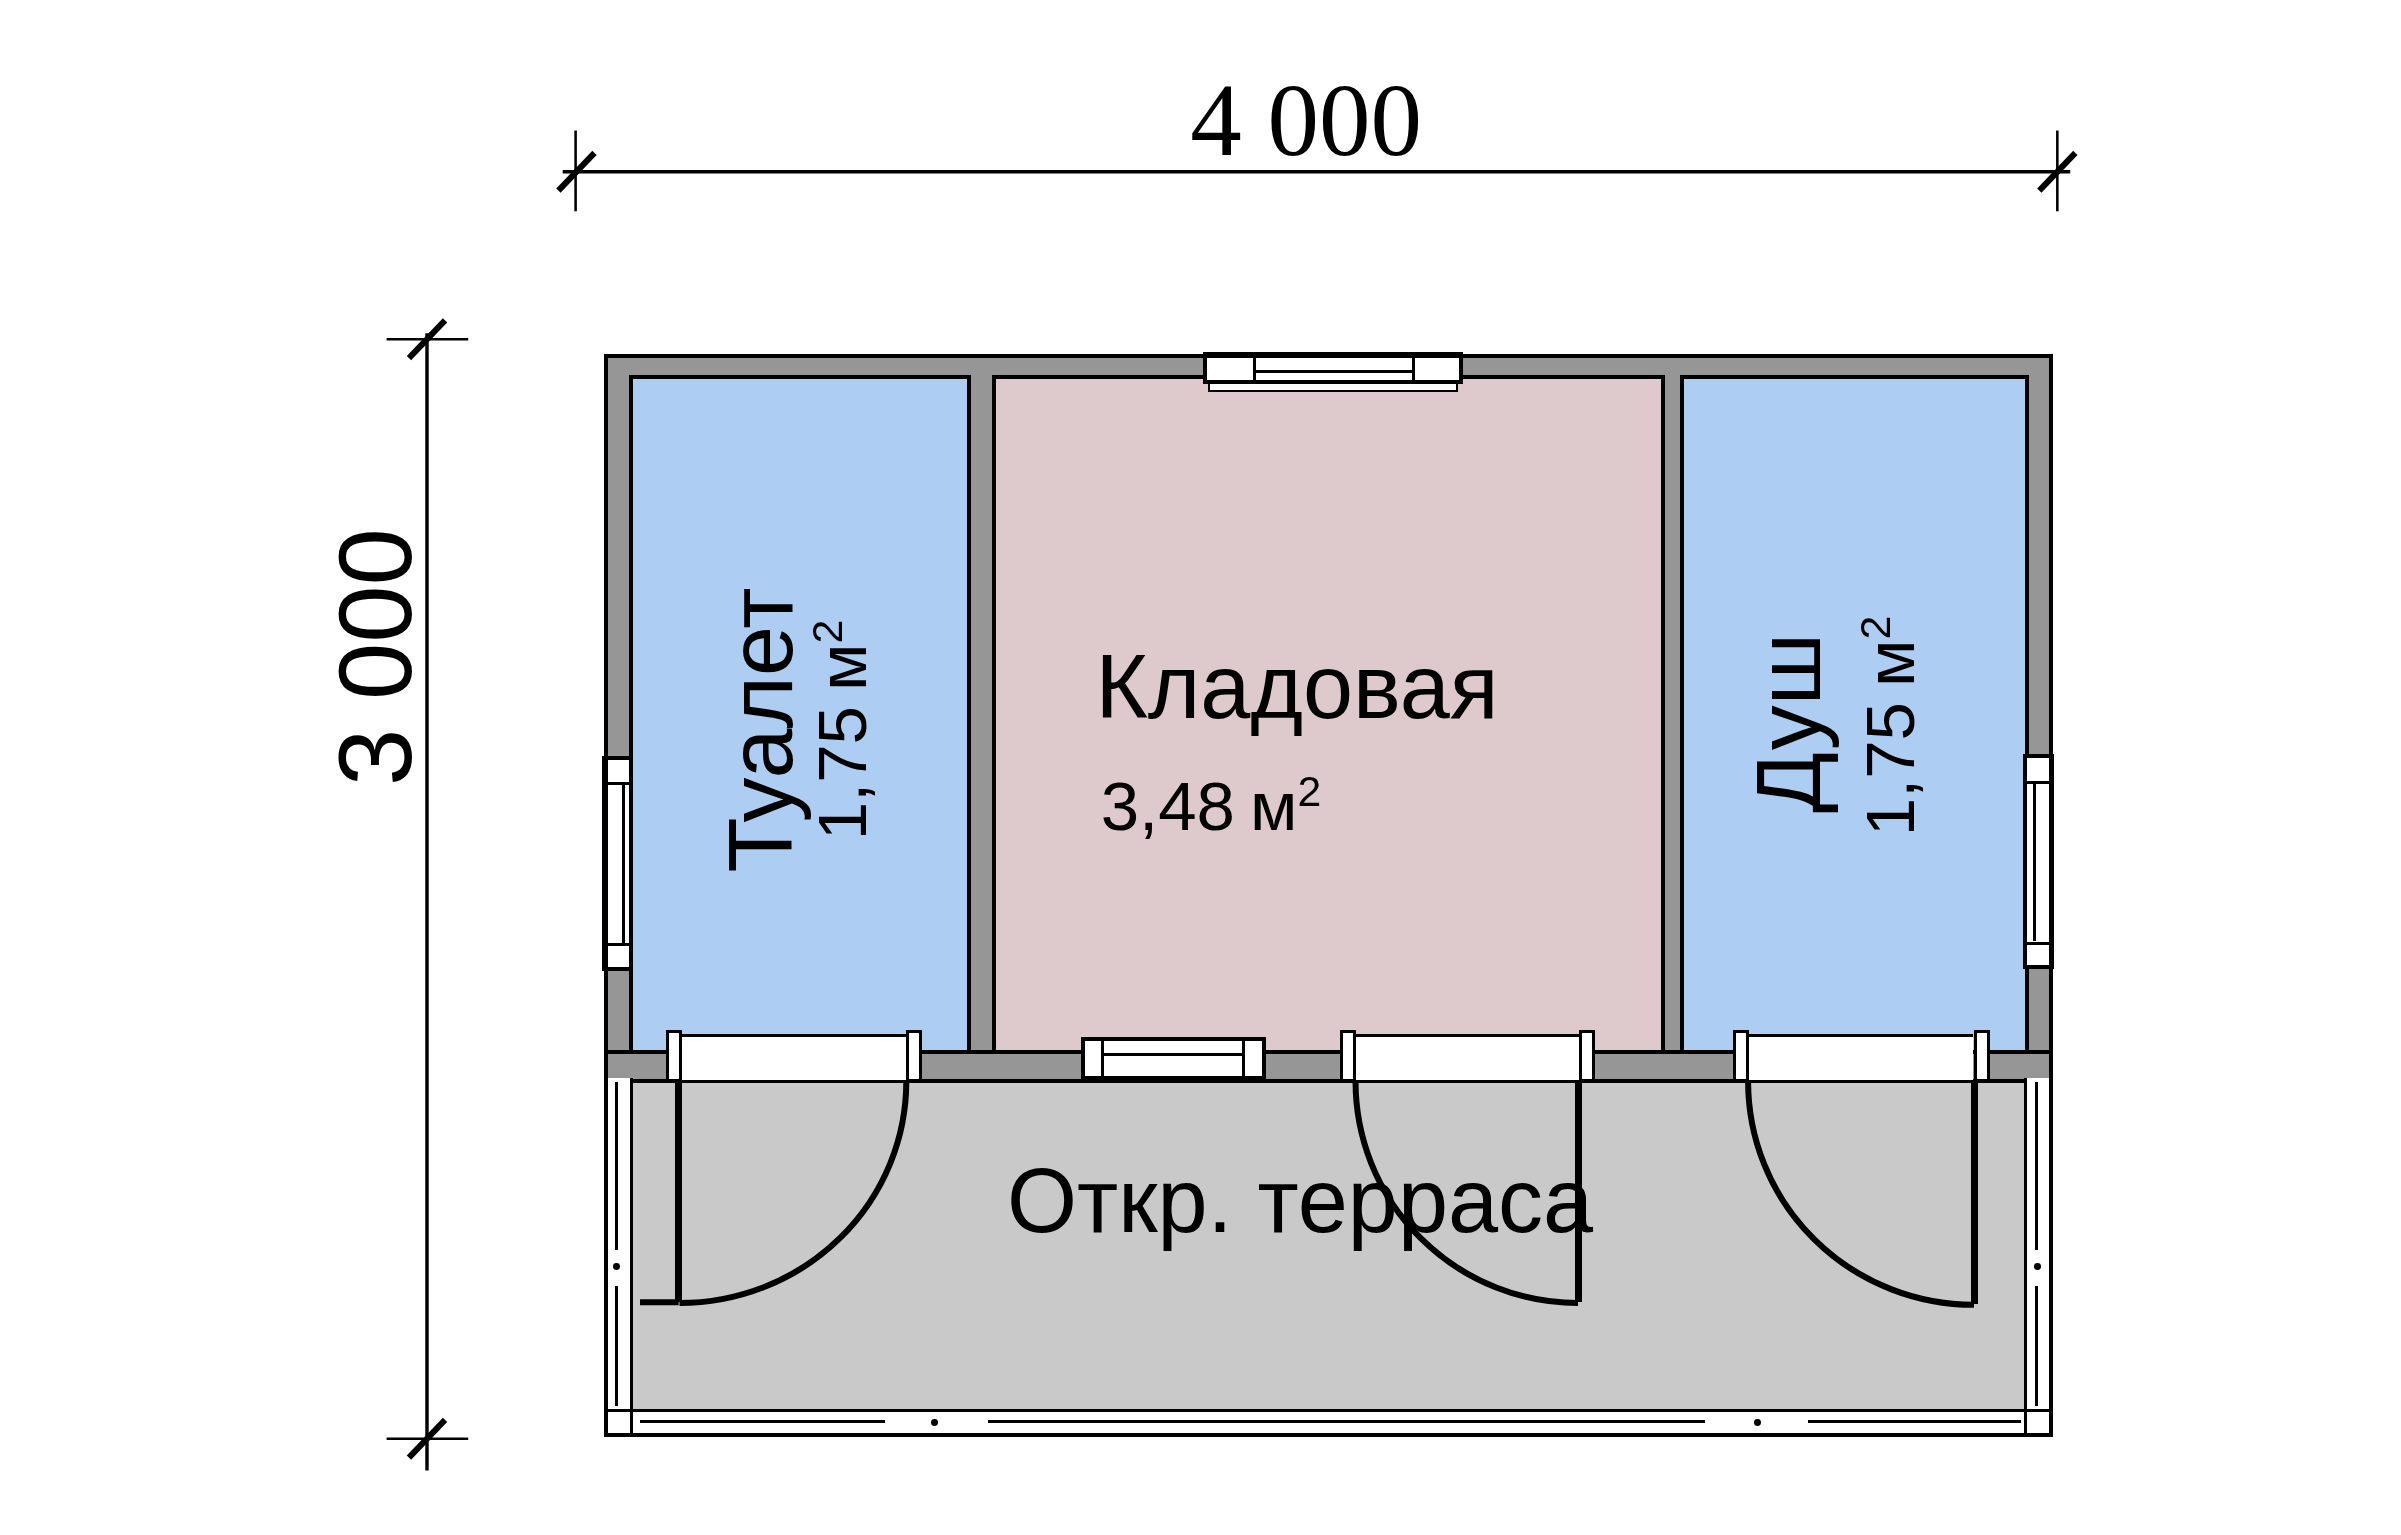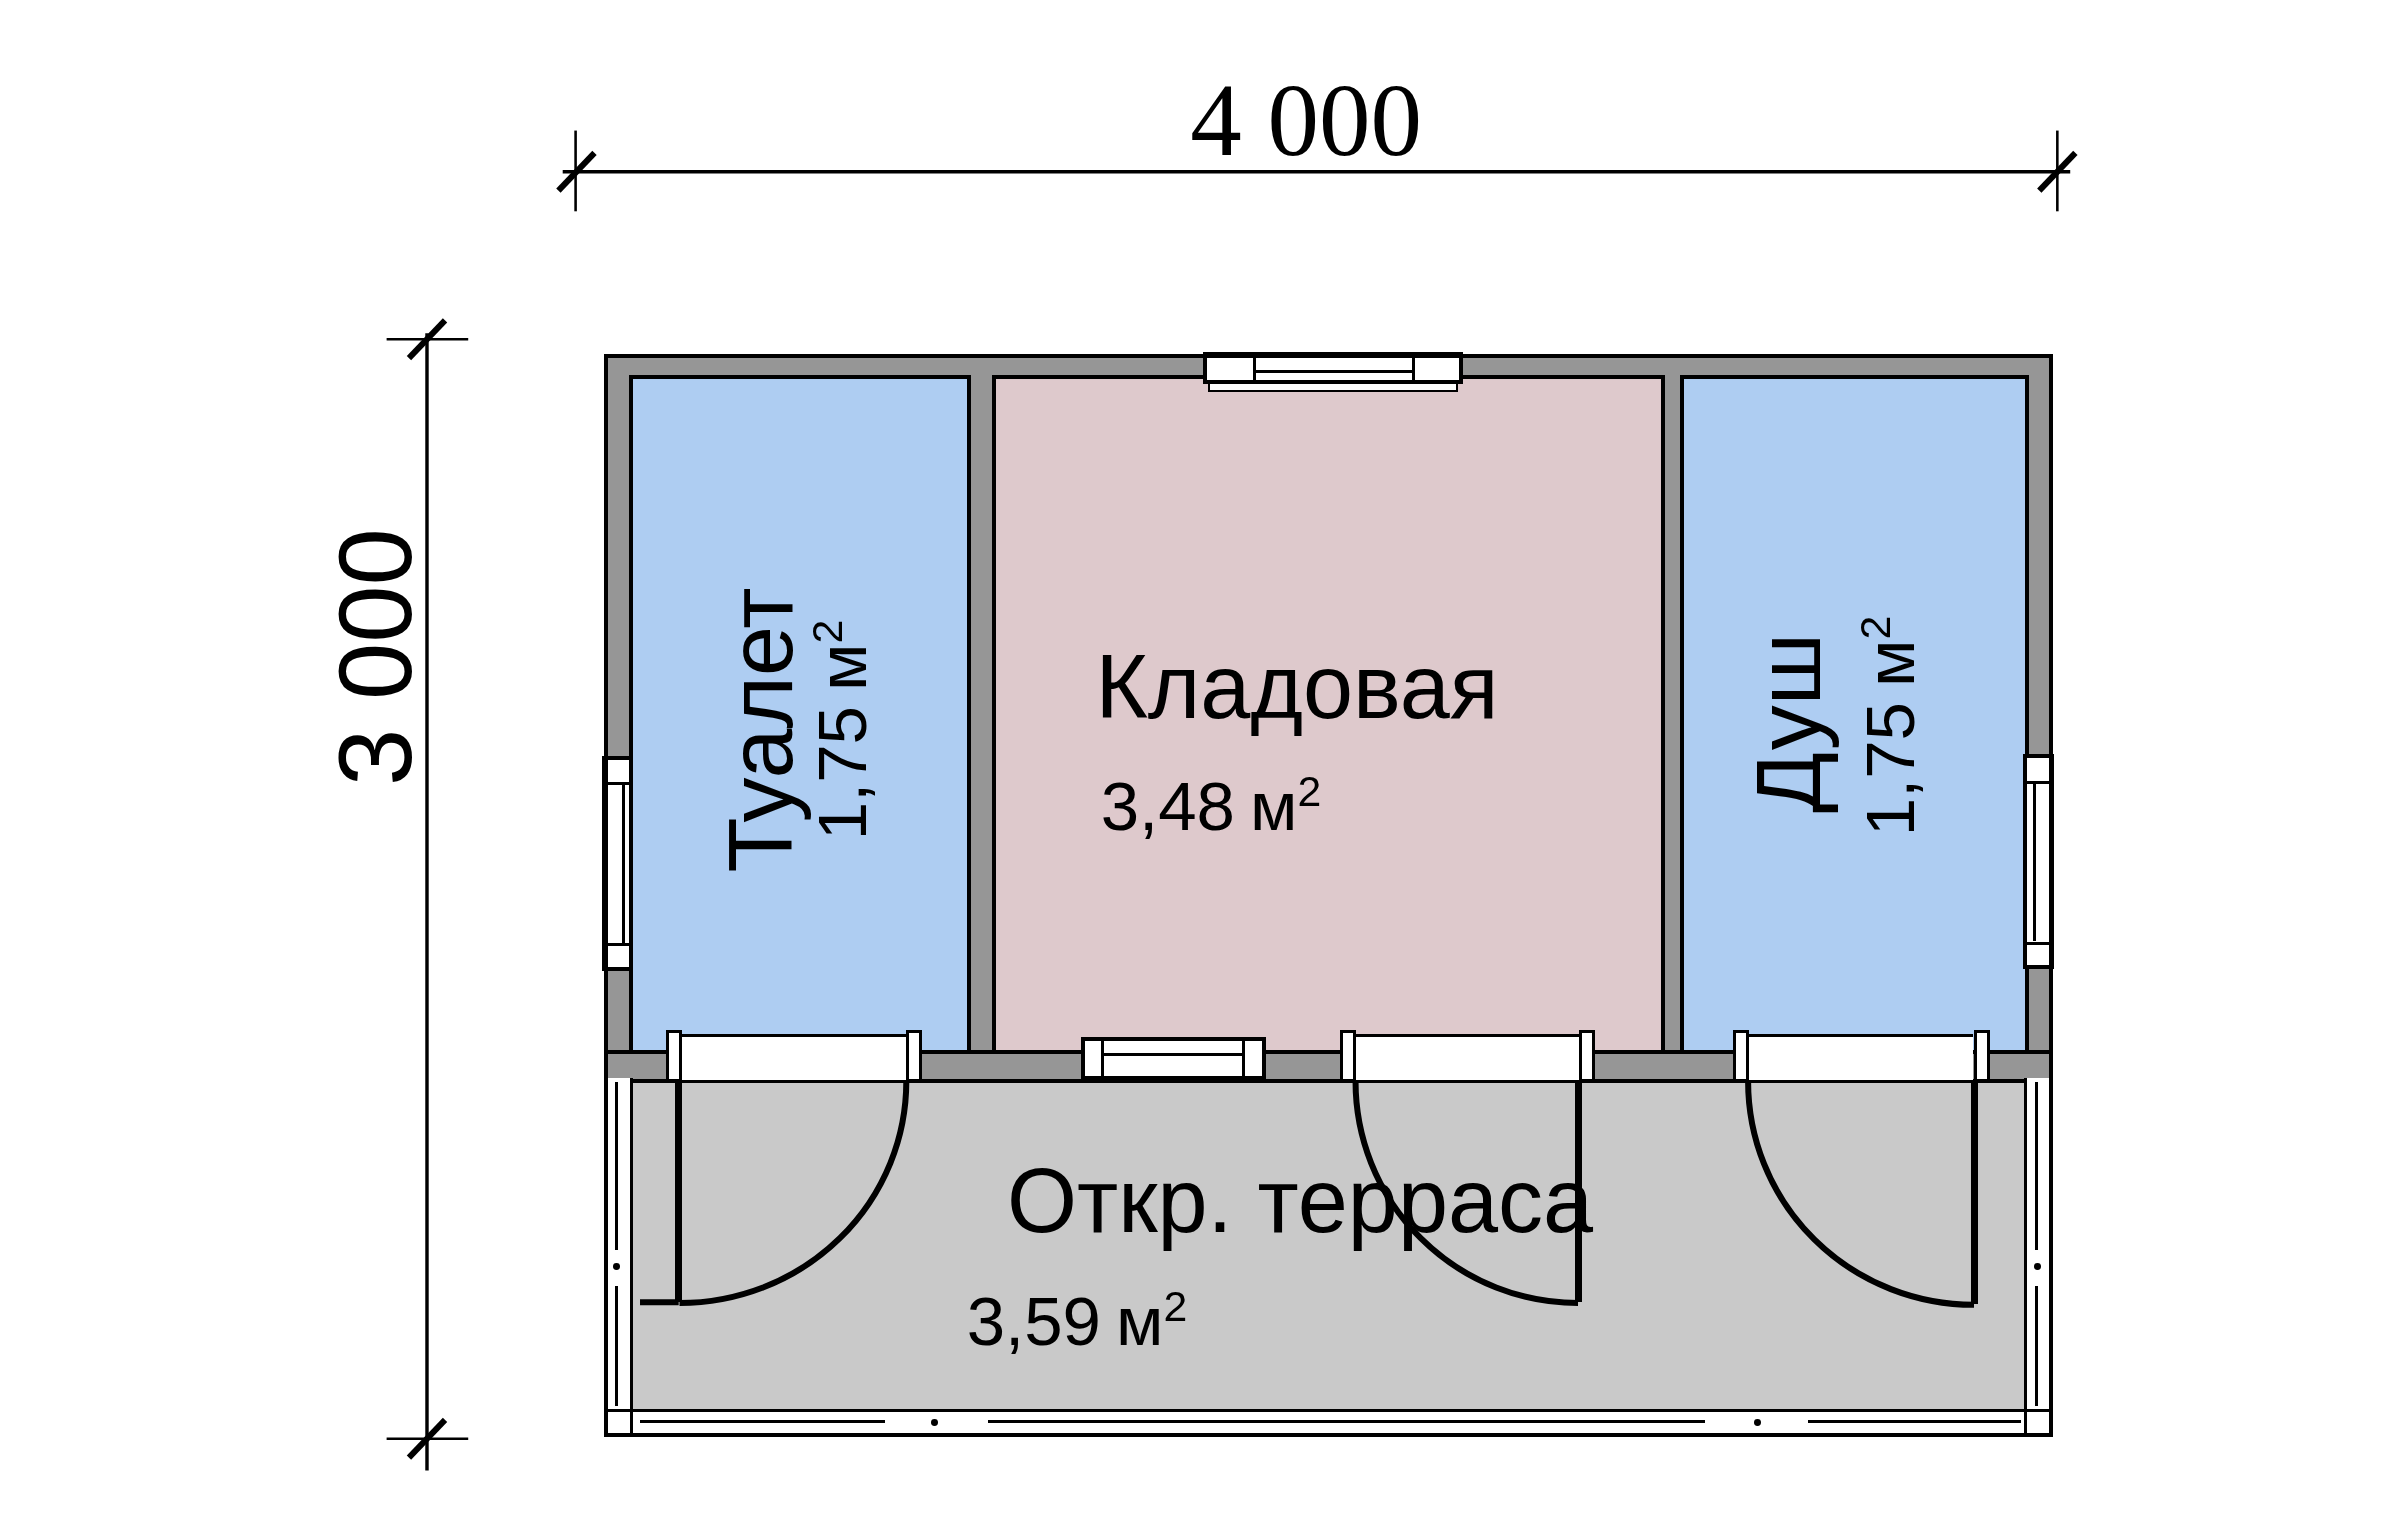--- a/index.html
+++ b/index.html
@@ -144,18 +144,15 @@
   <div class="lbl f-area" style="left:1175px;top:806px;margin-left:36px;">
     <span>3,48</span><span class="unit">м</span><sup>2</sup>
   </div>
 
   <div class="lbl f-name vert" style="left:1789px;top:723px;">Душ</div>
   <div class="lbl f-area vert" style="left:1890px;top:726px;">
     <span>1,75</span><span class="unit">м</span><sup>2</sup>
   </div>
 
   <div class="lbl f-name" style="left:1300px;top:1201px;">Откр. терраса</div>
-  <div class="lbl f-area" style="left:1077px;top:1321px;">
-    <span>3,59</span><span class="unit">м</span><sup>2</sup>
-  </div>
 
 </div>
 
 
 </body></html>

